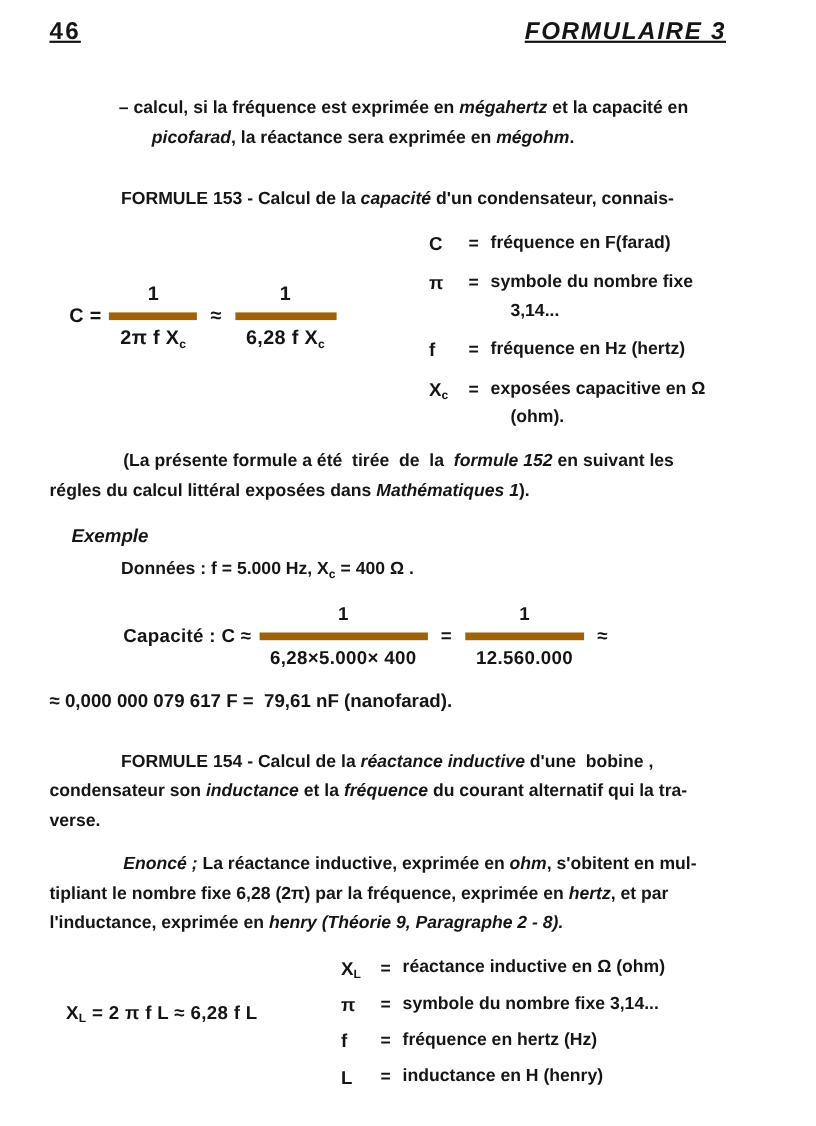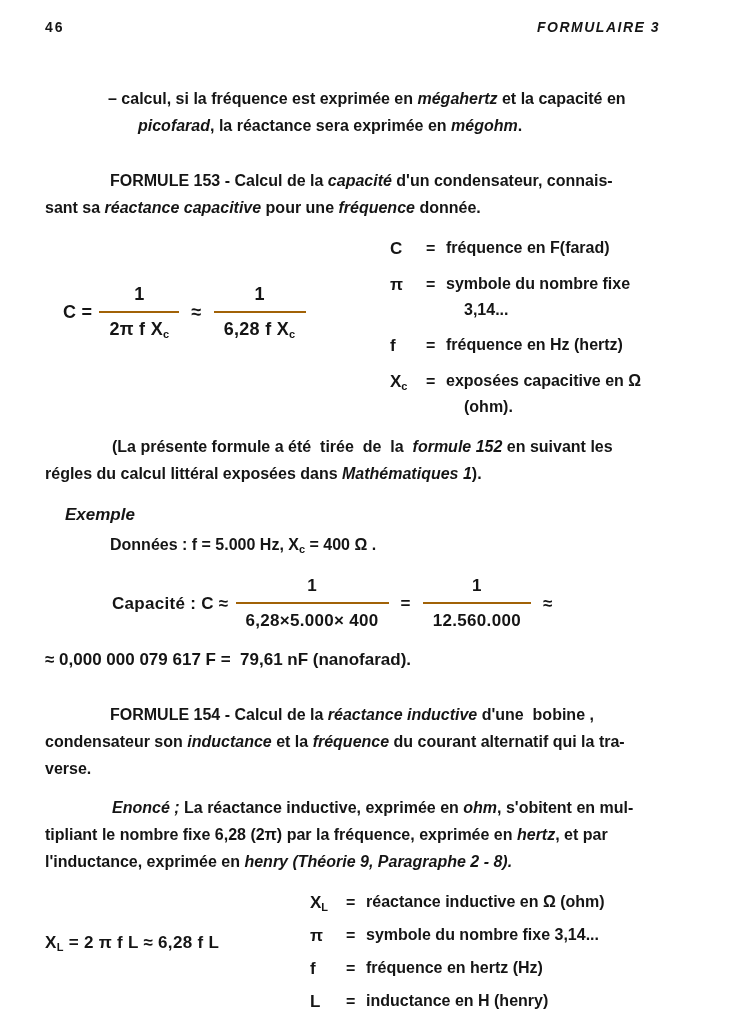--- a/index.html
+++ b/index.html
@@ -15,21 +15,21 @@
     line-height:27px;
     overflow:hidden;
     box-sizing:border-box;
     padding:14px 82px 0 45px;
   }
   .seg-i{font-style:italic;text-align:center;}
   sub{font-size:11px;font-weight:inherit;vertical-align:-3px;line-height:0;}
   .line{white-space:pre-wrap;}
 
   
-  .page-header{display:flex;justify-content:space-between;align-items:baseline;font-size:14px;}
+  .page-header{display:flex;justify-content:space-between;align-items:baseline;font-size:22px;text-decoration:underline;}
   .hdr-num{letter-spacing:2px;}
   .hdr-title{font-style:italic;letter-spacing:1.5px;}
 
   
   .para{margin:0;}
   .intro{margin-top:44px;}
   .intro .l0{margin-left:63px;}
   .intro .l1{margin-left:93px;}
   .fpara{margin-top:28px;}
   .fpara .l0{margin-left:65px;}
@@ -44,50 +44,49 @@
 
   .legend-item{display:grid;grid-template-columns:36px 20px 1fr;margin-bottom:9px;}
   .legend-item .desc div{white-space:pre-wrap;line-height:26px;}
   .legend-item .cont{margin-left:18px;}
   .legend-sym{font-size:17px;}
 
   .formula{font-size:18px;letter-spacing:0.3px;display:flex;align-items:center;}
   .formula-153{margin-top:46px;margin-left:18px;}
   .frac{display:inline-block;text-align:center;vertical-align:middle;margin:0 7px;}
   .frac .num{display:block;padding:0 10px 3px 10px;}
-  .frac .den{display:block;border-top:2px solid #a16207;padding:3px 10px 0 10px;}
+  .frac .den{display:block;border-top:7px solid #a16207;padding:3px 10px 0 10px;}
   .op{margin:0 5px;}
 
   .example-heading{margin-top:14px;margin-left:20px;font-style:italic;font-size:17px;}
   .data-line{margin-top:3px;margin-left:65px;white-space:pre-wrap;}
   .calc{margin-top:14px;margin-left:67px;font-size:17px;}
   .result-line{margin-top:12px;font-size:17px;white-space:pre-wrap;}
 
-  .formula-154{margin-top:40px;font-size:17px;display:block;}
+  .formula-154{margin-top:40px;margin-left:15px;font-size:17px;display:block;}
   .l154{margin-bottom:5px;}
   .l154 .legend-item{margin-bottom:6px;}
 </style>
 </head>
 <body>
 
 <div class="page">
 
   <div class="page-header">
     <span class="hdr-num">46</span>
     <span class="hdr-title">FORMULAIRE 3</span>
   </div>
 
   <div class="para intro">
     <div class="line l0"><span>– calcul, si la fréquence est exprimée en </span><span class="seg-i">mégahertz</span><span> et la capacité en</span></div>
     <div class="line l1"><span class="seg-i">picofarad</span><span>, la réactance sera exprimée en </span><span class="seg-i">mégohm</span><span>.</span></div>
   </div>
 
   <div class="para fpara">
     <div class="line l0"><span>FORMULE 153 - Calcul de la </span><span class="seg-i">capacité</span><span> d'un condensateur, connais-</span></div>
-    <div class="line"><span>sant sa </span><span class="seg-i">réactance capacitive</span><span> pour une </span><span class="seg-i">fréquence</span><span> donnée.</span></div>
   </div>
 
   <div class="frow">
     <div class="frow-left153">
       <div class="formula formula-153">
         <span>C =</span>
         <span class="frac">
           <span class="num">1</span>
           <span class="den"><span>2π f X</span><sub>c</sub></span>
         </span>

